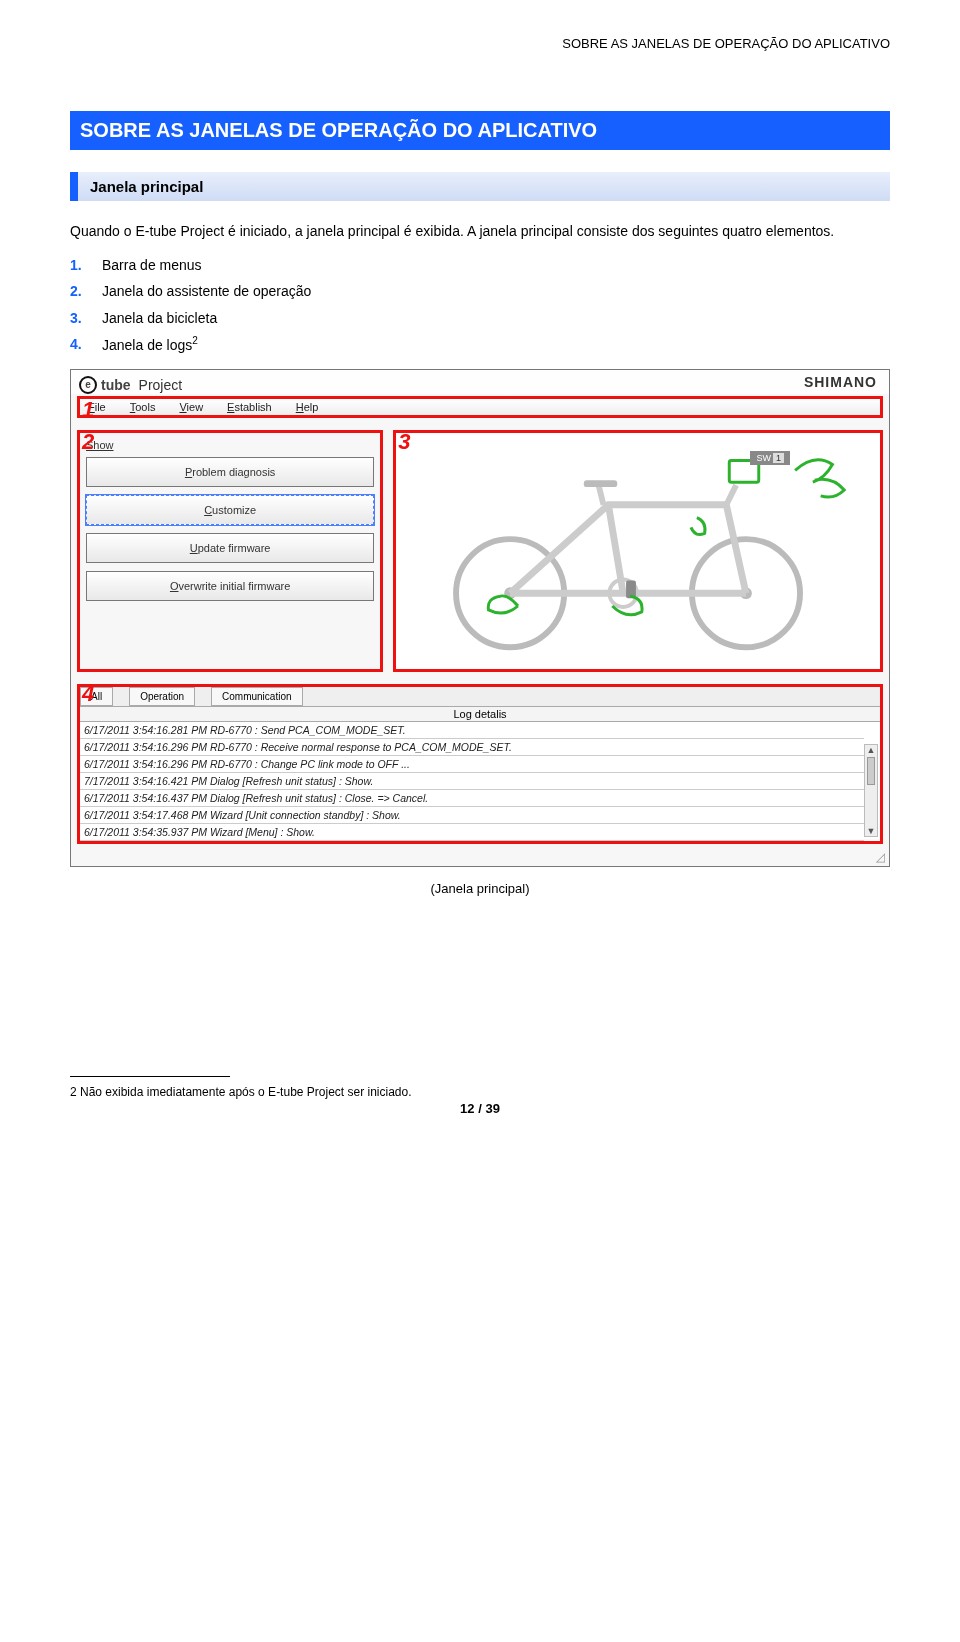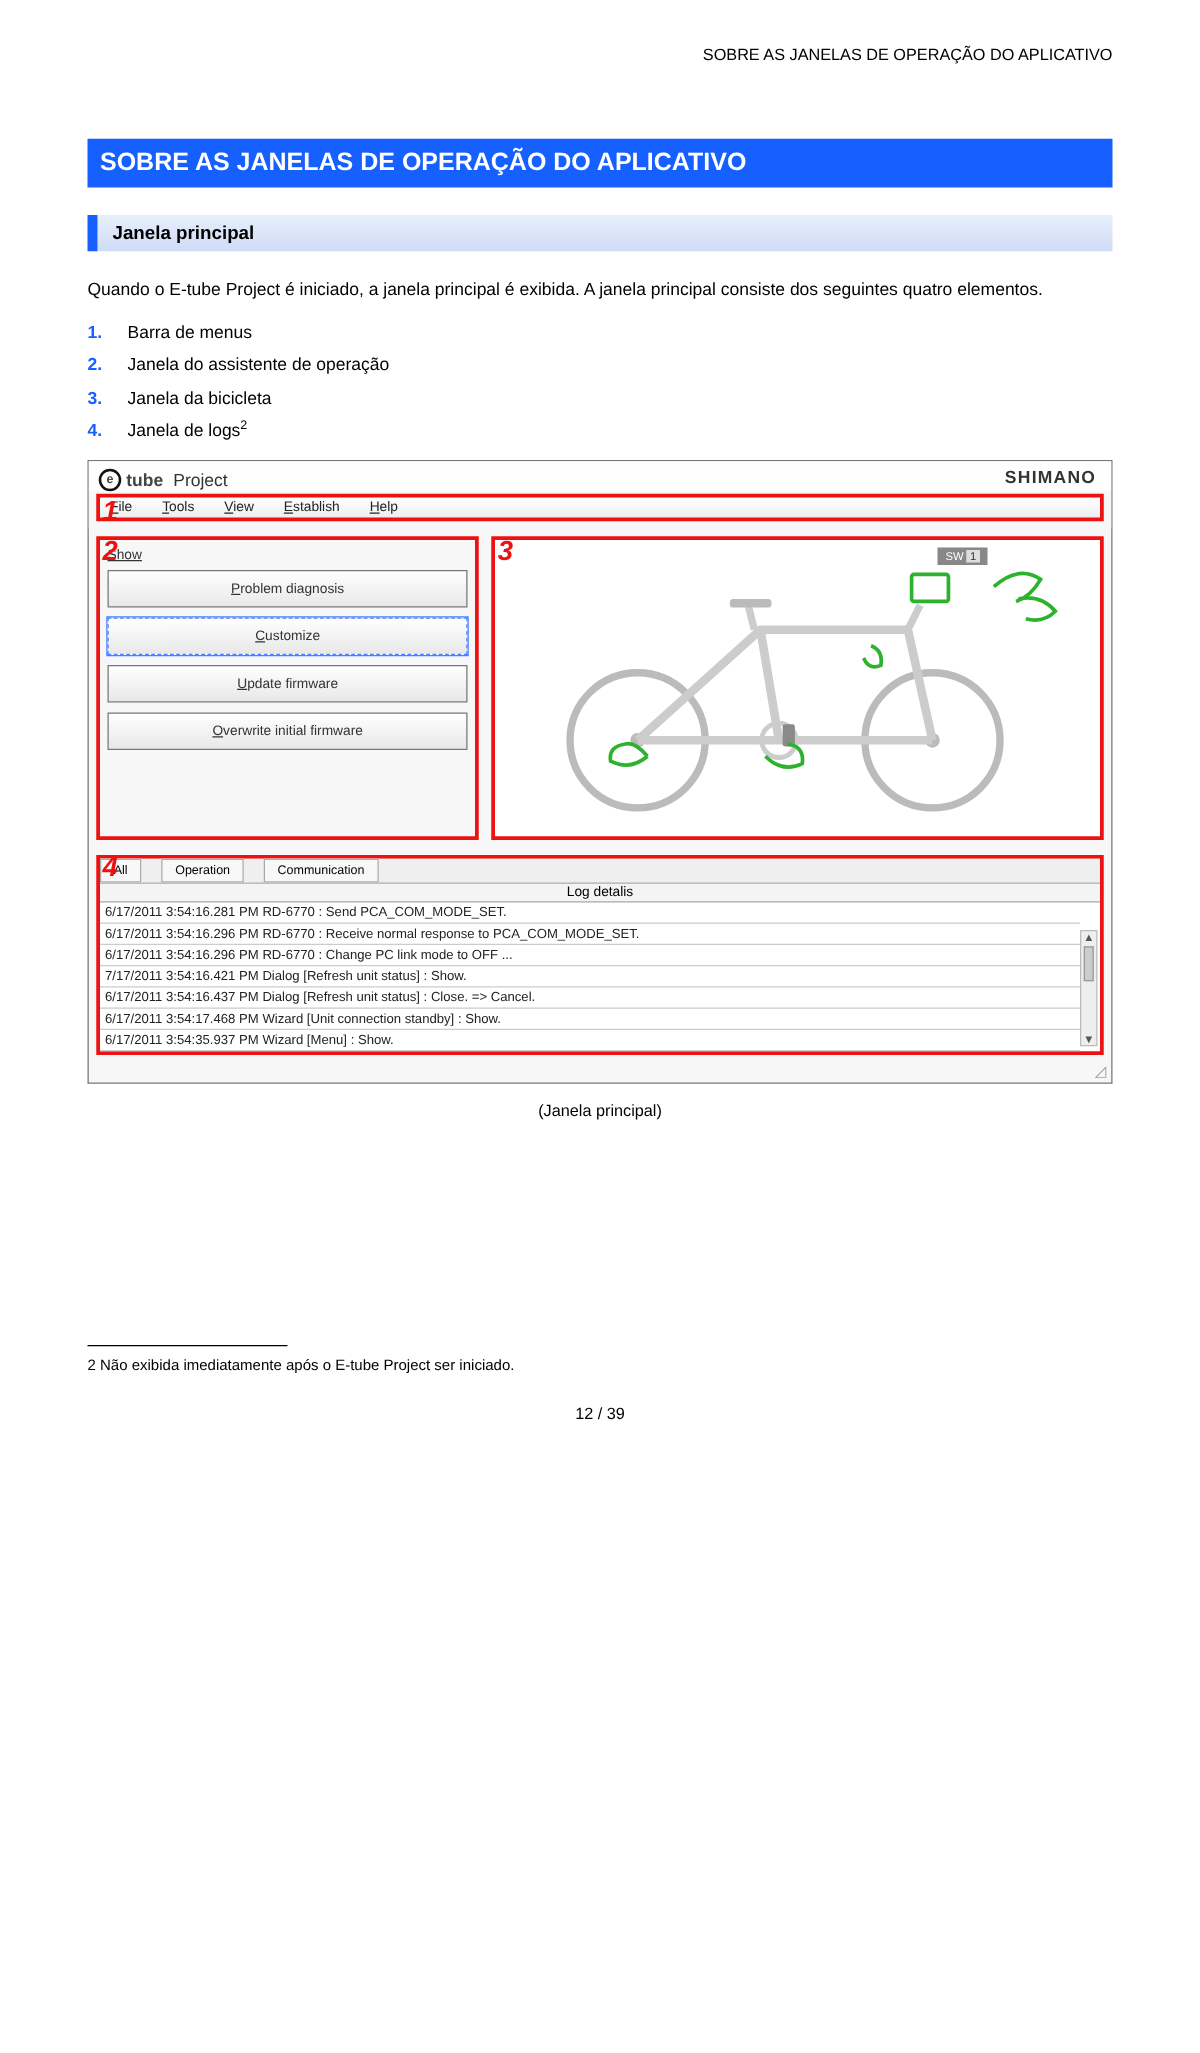--- a/index.html
+++ b/index.html
@@ -120,21 +120,21 @@
     border: 1px solid #777;
     background: linear-gradient(#fff,#e8e8e8);
     text-align: center;
     font-size: 11px;
     color: #333;
     padding: 8px 4px;
     margin-bottom: 8px;
   }
   .menu-btn.sel { border: 1px dashed #4a7fff; outline: 1px solid #4a7fff; }
   .sw-badge {
-    position: absolute; right: 90px; top: 6px;
+    position: absolute; right: 90px; top: 18px;
     background: #888; color: #fff; font-size: 9px; padding: 2px 6px;
     display: inline-block;
   }
   .sw-badge .one { background: #ddd; color: #333; padding: 0 3px; margin-left: 2px; }
   .bike-svg { width: 100%; height: 220px; }
 
   .log-section {
     border: 3px solid #e11;
     margin: 6px;
     position: relative;
@@ -160,20 +160,21 @@
     border-left: none;
     border-right: none;
   }
   .log-row {
     font-size: 10.5px;
     border-bottom: 1px solid #ccc;
     padding: 2px 4px;
     color: #222;
     white-space: nowrap;
     overflow: hidden;
+    font-style: italic;
   }
   .scroll-thumb {
     position: absolute; right: 2px; top: 22px;
     width: 14px; bottom: 4px;
     background: #eee; border: 1px solid #bbb;
   }
   .scroll-thumb .tri-up, .scroll-thumb .tri-down {
     font-size: 9px; text-align: center; color: #555;
   }
   .scroll-thumb .tri-down { position: absolute; bottom: 0; width: 100%; }
@@ -196,21 +197,21 @@
     width: 160px;
     margin: 180px 0 6px 0;
   }
   .footnote {
     font-size: 12px;
     line-height: 1.5;
   }
   .page-num {
     text-align: center;
     font-size: 13px;
-    margin-top: 22px;
+    font-weight: bold;
   }
 </style>
 </head>
 <body>
 
 <div class="header-text">SOBRE AS JANELAS DE OPERAÇÃO DO APLICATIVO</div>
 
 <div class="main-title-bar">SOBRE AS JANELAS DE OPERAÇÃO DO APLICATIVO</div>
 
 <div class="sub-title-bar">Janela principal</div>

